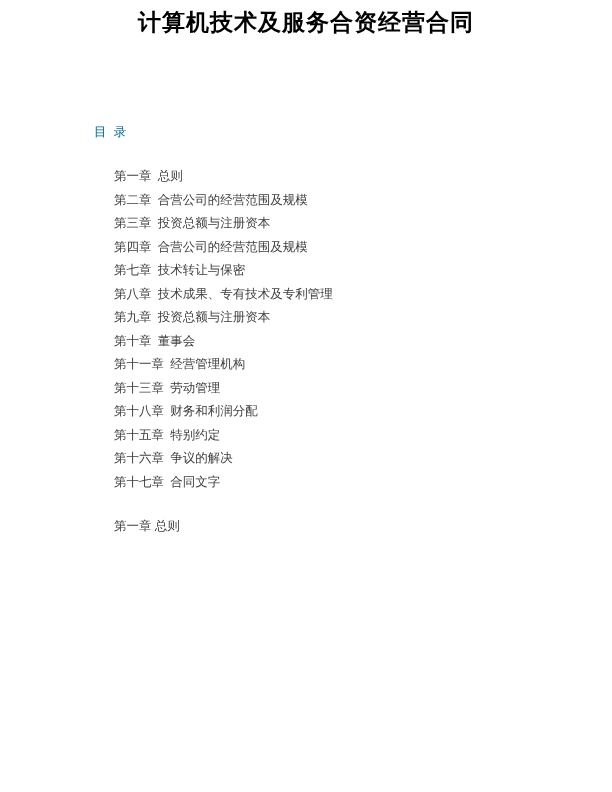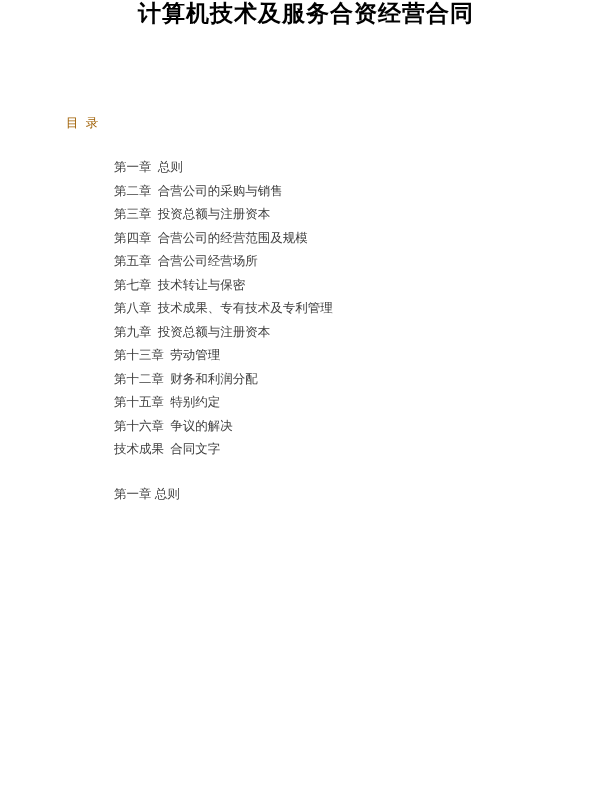--- a/index.html
+++ b/index.html
@@ -9,35 +9,35 @@
   }
   .page {
     position: relative;
     width: 612px;
     height: 792px;
     background: #ffffff;
     overflow: hidden;
     font-family: "Liberation Serif", serif;
   }
   .doc-title {
-    margin: 0;
+    margin: 9px;
     text-align: center;
     font-family: "Liberation Sans", sans-serif;
     font-weight: bold;
     font-size: 23px;
     line-height: 26px;
     letter-spacing: 1px;
     color: #000000;
   }
   .toc-heading {
-    margin: 89px 0 0 66px;
+    margin: 89px 0 0 94px;
     font-size: 12.5px;
     line-height: 16px;
     letter-spacing: 2px;
-    color: #a16207;
+    color: #0369a1;
     font-weight: normal;
   }
   .toc-list {
     margin: 25px 0 0 114px;
   }
   .toc-item {
     font-size: 12.5px;
     line-height: 23.5px;
     color: #3d3d3d;
     white-space: pre;
@@ -54,29 +54,30 @@
 <body>
 
 <div class="page">
 
   <h1 class="doc-title">计算机技术及服务合资经营合同</h1>
 
   <div class="toc-heading">目 录</div>
 
   <div class="toc-list">
     <div class="toc-item">第一章  总则</div>
-    <div class="toc-item">第二章  合营公司的采购与销售</div>
+    <div class="toc-item">第二章  合营公司的经营范围及规模</div>
     <div class="toc-item">第三章  投资总额与注册资本</div>
     <div class="toc-item">第四章  合营公司的经营范围及规模</div>
-    <div class="toc-item">第五章  合营公司经营场所</div>
     <div class="toc-item">第七章  技术转让与保密</div>
     <div class="toc-item">第八章  技术成果、专有技术及专利管理</div>
     <div class="toc-item">第九章  投资总额与注册资本</div>
+    <div class="toc-item">第十章  董事会</div>
+    <div class="toc-item">第十一章  经营管理机构</div>
     <div class="toc-item">第十三章  劳动管理</div>
-    <div class="toc-item">第十二章  财务和利润分配</div>
+    <div class="toc-item">第十八章  财务和利润分配</div>
     <div class="toc-item">第十五章  特别约定</div>
     <div class="toc-item">第十六章  争议的解决</div>
-    <div class="toc-item">技术成果  合同文字</div>
+    <div class="toc-item">第十七章  合同文字</div>
   </div>
 
   <div class="chapter-heading">第一章  总则</div>
 
 </div>
 
 </body></html>

